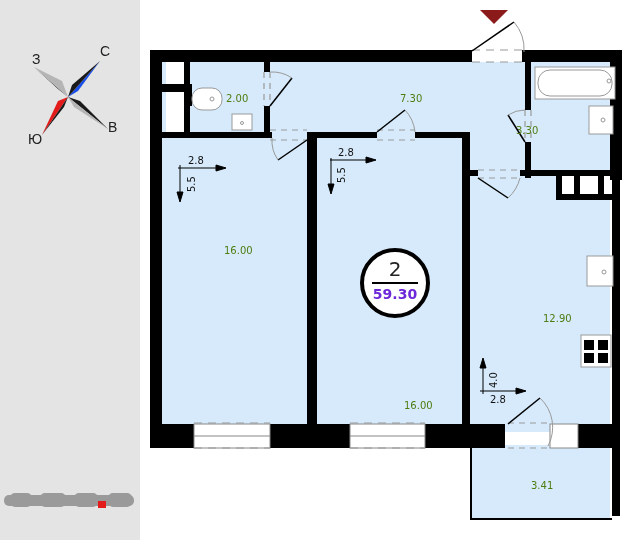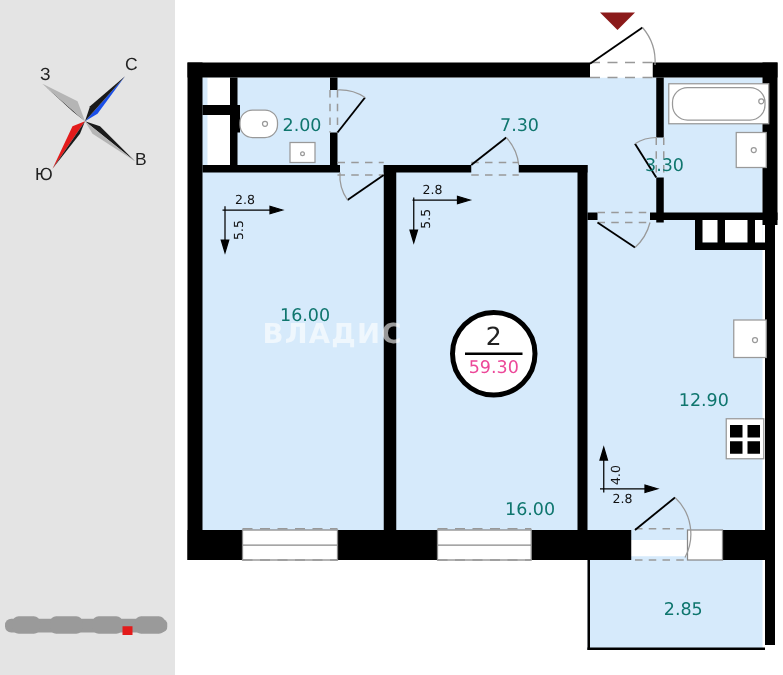--- a/index.html
+++ b/index.html
@@ -2,27 +2,27 @@
 <html><head>
 <meta charset="utf-8">
 <style>
   html, body { margin:0; padding:0; }
   body { width:626px; height:540px; position:relative; overflow:hidden; background:#ffffff; font-family:"DejaVu Sans", sans-serif; }
   .sidebar { position:absolute; left:0; top:0; width:140px; height:540px; background:#e4e4e4; }
   .compass { position:absolute; left:20px; top:45px; width:110px; height:110px; }
   .compass-label { position:absolute; font-size:14px; color:#222; font-family:"Liberation Sans", sans-serif; }
   .minimap { position:absolute; left:4px; top:492px; width:130px; height:16px; }
   .plan { position:absolute; left:0; top:0; width:626px; height:540px; }
-  .room-label { position:absolute; font-size:14px; color:#0f766e; font-family:"DejaVu Sans", sans-serif; white-space:nowrap; }
+  .room-label { position:absolute; font-size:10px; color:#4d7c0f; font-family:"DejaVu Sans", sans-serif; white-space:nowrap; }
   .dim { position:absolute; font-size:10px; color:#111; font-family:"DejaVu Sans", sans-serif; }
   .dim.vert { transform:rotate(-90deg); transform-origin:left top; }
   .badge { position:absolute; left:360px; top:248px; width:70px; height:70px; border:4px solid #000; border-radius:50%; background:#fff; box-sizing:border-box; text-align:center; }
   .badge .rooms { font-size:20px; line-height:22px; margin-top:6px; color:#222; }
   .badge .sep { width:46px; height:2px; background:#000; margin:2px auto 2px; }
-  .badge .total { font-size:14px; color:#ec4899; }
+  .badge .total { font-size:14px; color:#6d28d9;font-weight:bold; }
   .watermark { position:absolute; left:210px; top:255px; font-size:22px; font-weight:bold; letter-spacing:1px; color:rgba(255,255,255,0.6); font-family:"DejaVu Sans", sans-serif; }
 </style>
 </head>
 <body>
 
 <div class="sidebar">
   <div class="compass">
     <svg width="110" height="110" viewBox="0 0 110 110">
 
       <polygon points="48,52 14,22 38,44" fill="#1a1a1a"></polygon>
@@ -204,29 +204,28 @@
       <line x1="331" y1="158" x2="331" y2="188"></line>
       <polygon points="331,194 328,184 334,184"></polygon>
 
       <line x1="480" y1="391" x2="518" y2="391"></line>
       <polygon points="526,391 516,388 516,394"></polygon>
       <line x1="483" y1="394" x2="483" y2="364"></line>
       <polygon points="483,358 480,368 486,368"></polygon>
     </g>
   </svg>
 
-  <div class="watermark">ВЛАДИС</div>
 
   <span class="room-label" style="left:226px; top:93px;">2.00</span>
   <span class="room-label" style="left:400px; top:93px;text-align:right;">7.30</span>
   <span class="room-label" style="left:516px; top:125px;">3.30</span>
   <span class="room-label" style="left:224px; top:245px;">16.00</span>
   <span class="room-label" style="left:404px; top:400px;">16.00</span>
   <span class="room-label" style="left:543px; top:313px;">12.90</span>
-  <span class="room-label" style="left:531px; top:480px;">2.85</span>
+  <span class="room-label" style="left:531px; top:480px;">3.41</span>
 
   <span class="dim" style="left:188px; top:155px;">2.8</span>
   <span class="dim vert" style="left:186px; top:192px;">5.5</span>
   <span class="dim" style="left:338px; top:147px;">2.8</span>
   <span class="dim vert" style="left:336px; top:183px;">5.5</span>
   <span class="dim" style="left:490px; top:394px;">2.8</span>
   <span class="dim vert" style="left:488px; top:388px;">4.0</span>
 
   <div class="badge">
     <div class="rooms">2</div>

